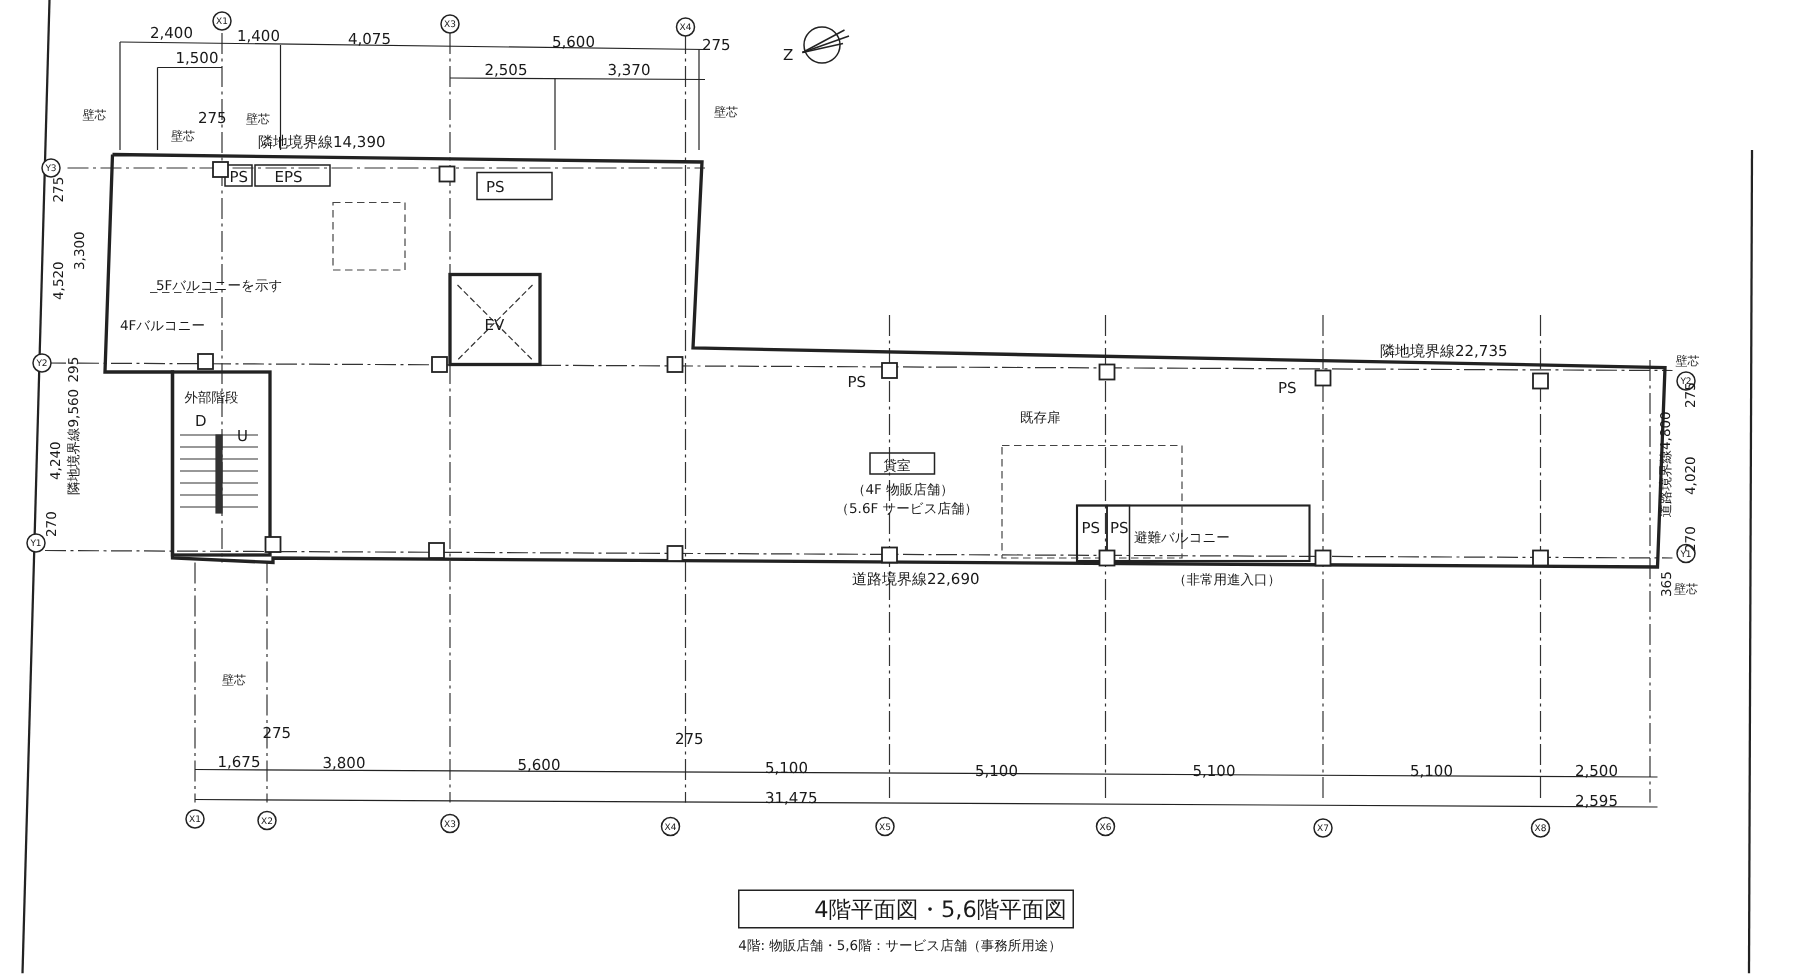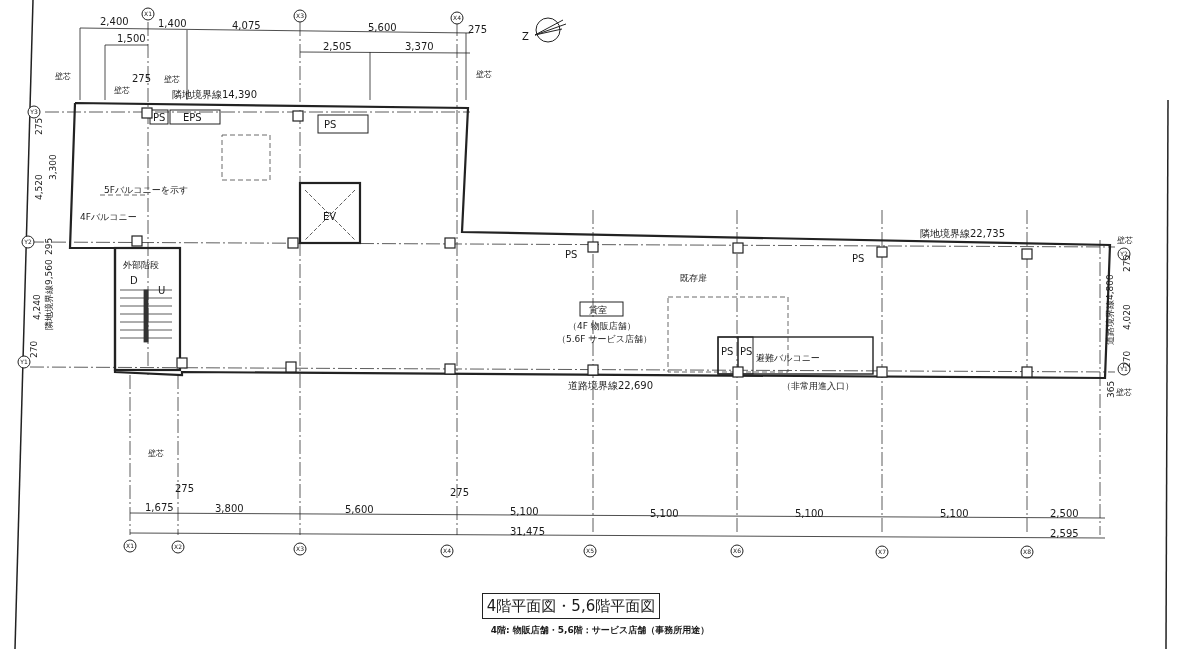--- a/index.html
+++ b/index.html
@@ -1,22 +1,22 @@
 <!DOCTYPE html>
 <html><head>
 <meta charset="utf-8">
 <style>
   html, body { margin:0; padding:0; background:#fff; }
   body { width:1199px; height:649px; overflow:hidden; position:relative; font-family:"DejaVu Sans", sans-serif; color:#1a1a1a; }
   svg { position:absolute; left:0; top:0; }
   .t { font-family:"DejaVu Sans", sans-serif; fill:#1a1a1a; }
   .dim { font-size:10px; }
   .lbl { font-size:10px; }
-  .title-box { position:absolute; left:482px; top:593px; width:176px; height:24px; border:1.5px solid #222; display:flex; align-items:center; justify-content:center; font-size:15px; font-family:"DejaVu Sans", sans-serif; }
-  .subtitle { position:absolute; left:480px; top:624px; width:240px; text-align:center; font-size:9px; font-weight:bold; font-family:"DejaVu Sans", sans-serif; }
+  .title-box { position:absolute; left:492px; top:593px; width:176px; height:24px; border:1.5px solid #222; display:flex; align-items:center; justify-content:center; font-size:15px; font-family:"DejaVu Sans", sans-serif;padding-left:46px; }
+  .subtitle { position:absolute; left:480px; top:624px; width:240px; text-align:center; font-size:9px; font-weight:normal; font-family:"DejaVu Sans", sans-serif; }
 </style>
 </head>
 <body>
 
 <svg width="1199" height="649" viewBox="0 0 1199 649">
 
   <line x1="33" y1="0" x2="15" y2="649" stroke="#222" stroke-width="1.5"></line>
   <line x1="1168" y1="100" x2="1166" y2="649" stroke="#222" stroke-width="1.5"></line>
 
   <g>

